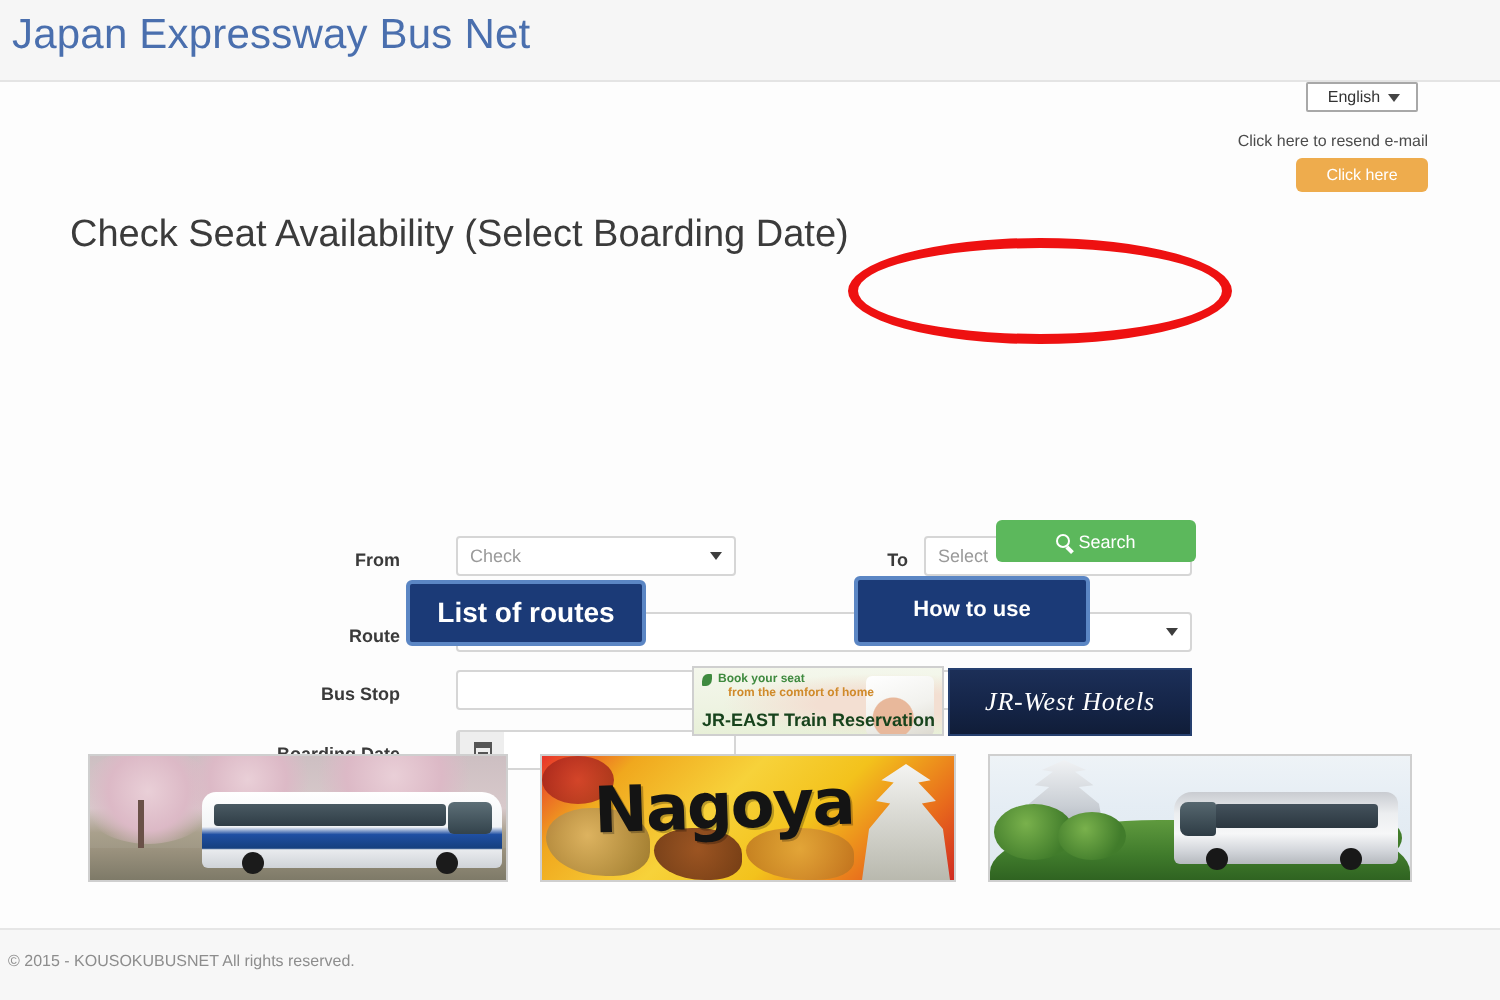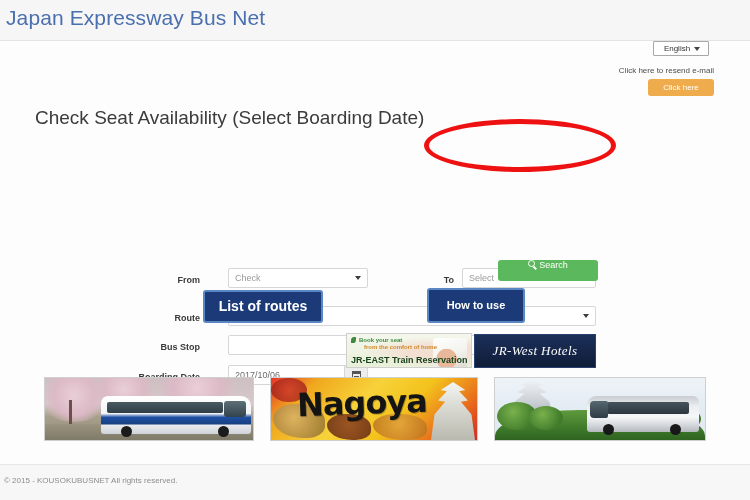--- a/index.html
+++ b/index.html
@@ -222,21 +222,21 @@
     position: absolute;
     left: 498px;
     top: 260px;
     width: 100px;
     height: 21px;
     background: #5cb85c;
     border-radius: 3px;
     color: #ffffff;
     font-size: 9px;
     display: flex;
-    align-items: flex-start;
+    align-items: center;
     justify-content: center;
     gap: 4px;
     box-sizing: border-box;
   }
   .mag-ico {
     position: relative;
     width: 7px; height: 7px;
     border: 1.5px solid #fff;
     border-radius: 50%;
     box-sizing: border-box;
@@ -265,21 +265,21 @@
     justify-content: center;
     line-height: 1.15;
   }
   .btn-routes {
     left: 203px; top: 290px;
     width: 120px; height: 33px;
     font-size: 14px;
   }
   .btn-howto {
     left: 427px; top: 288px;
-    width: 98px; height: 35px;
+    width: 118px; height: 35px;
     font-size: 11px;
     padding: 0 3px;
   }
 
   
   .ad-jreast {
     position: absolute;
     left: 346px; top: 333px;
     width: 126px; height: 35px;
     border: 1px solid #cfcfcf;
@@ -585,21 +585,20 @@
       <span class="caret-sel"></span>
     </div>
     <div class="arrow-mid">➔</div>
     <div class="select-box sel-stop-b">
       <span class="sel-text"></span>
       <span class="caret-sel"></span>
     </div>
 
     <div class="field-label lbl-date">Boarding Date</div>
     <div class="date-wrap">
-      <div class="date-input">2017/10/06</div>
       <div class="date-btn">
         <span class="cal-ico"></span>
       </div>
     </div>
   </div>
 
   <div class="search-btn">
     <span class="mag-ico"></span>
     <span>Search</span>
   </div>

